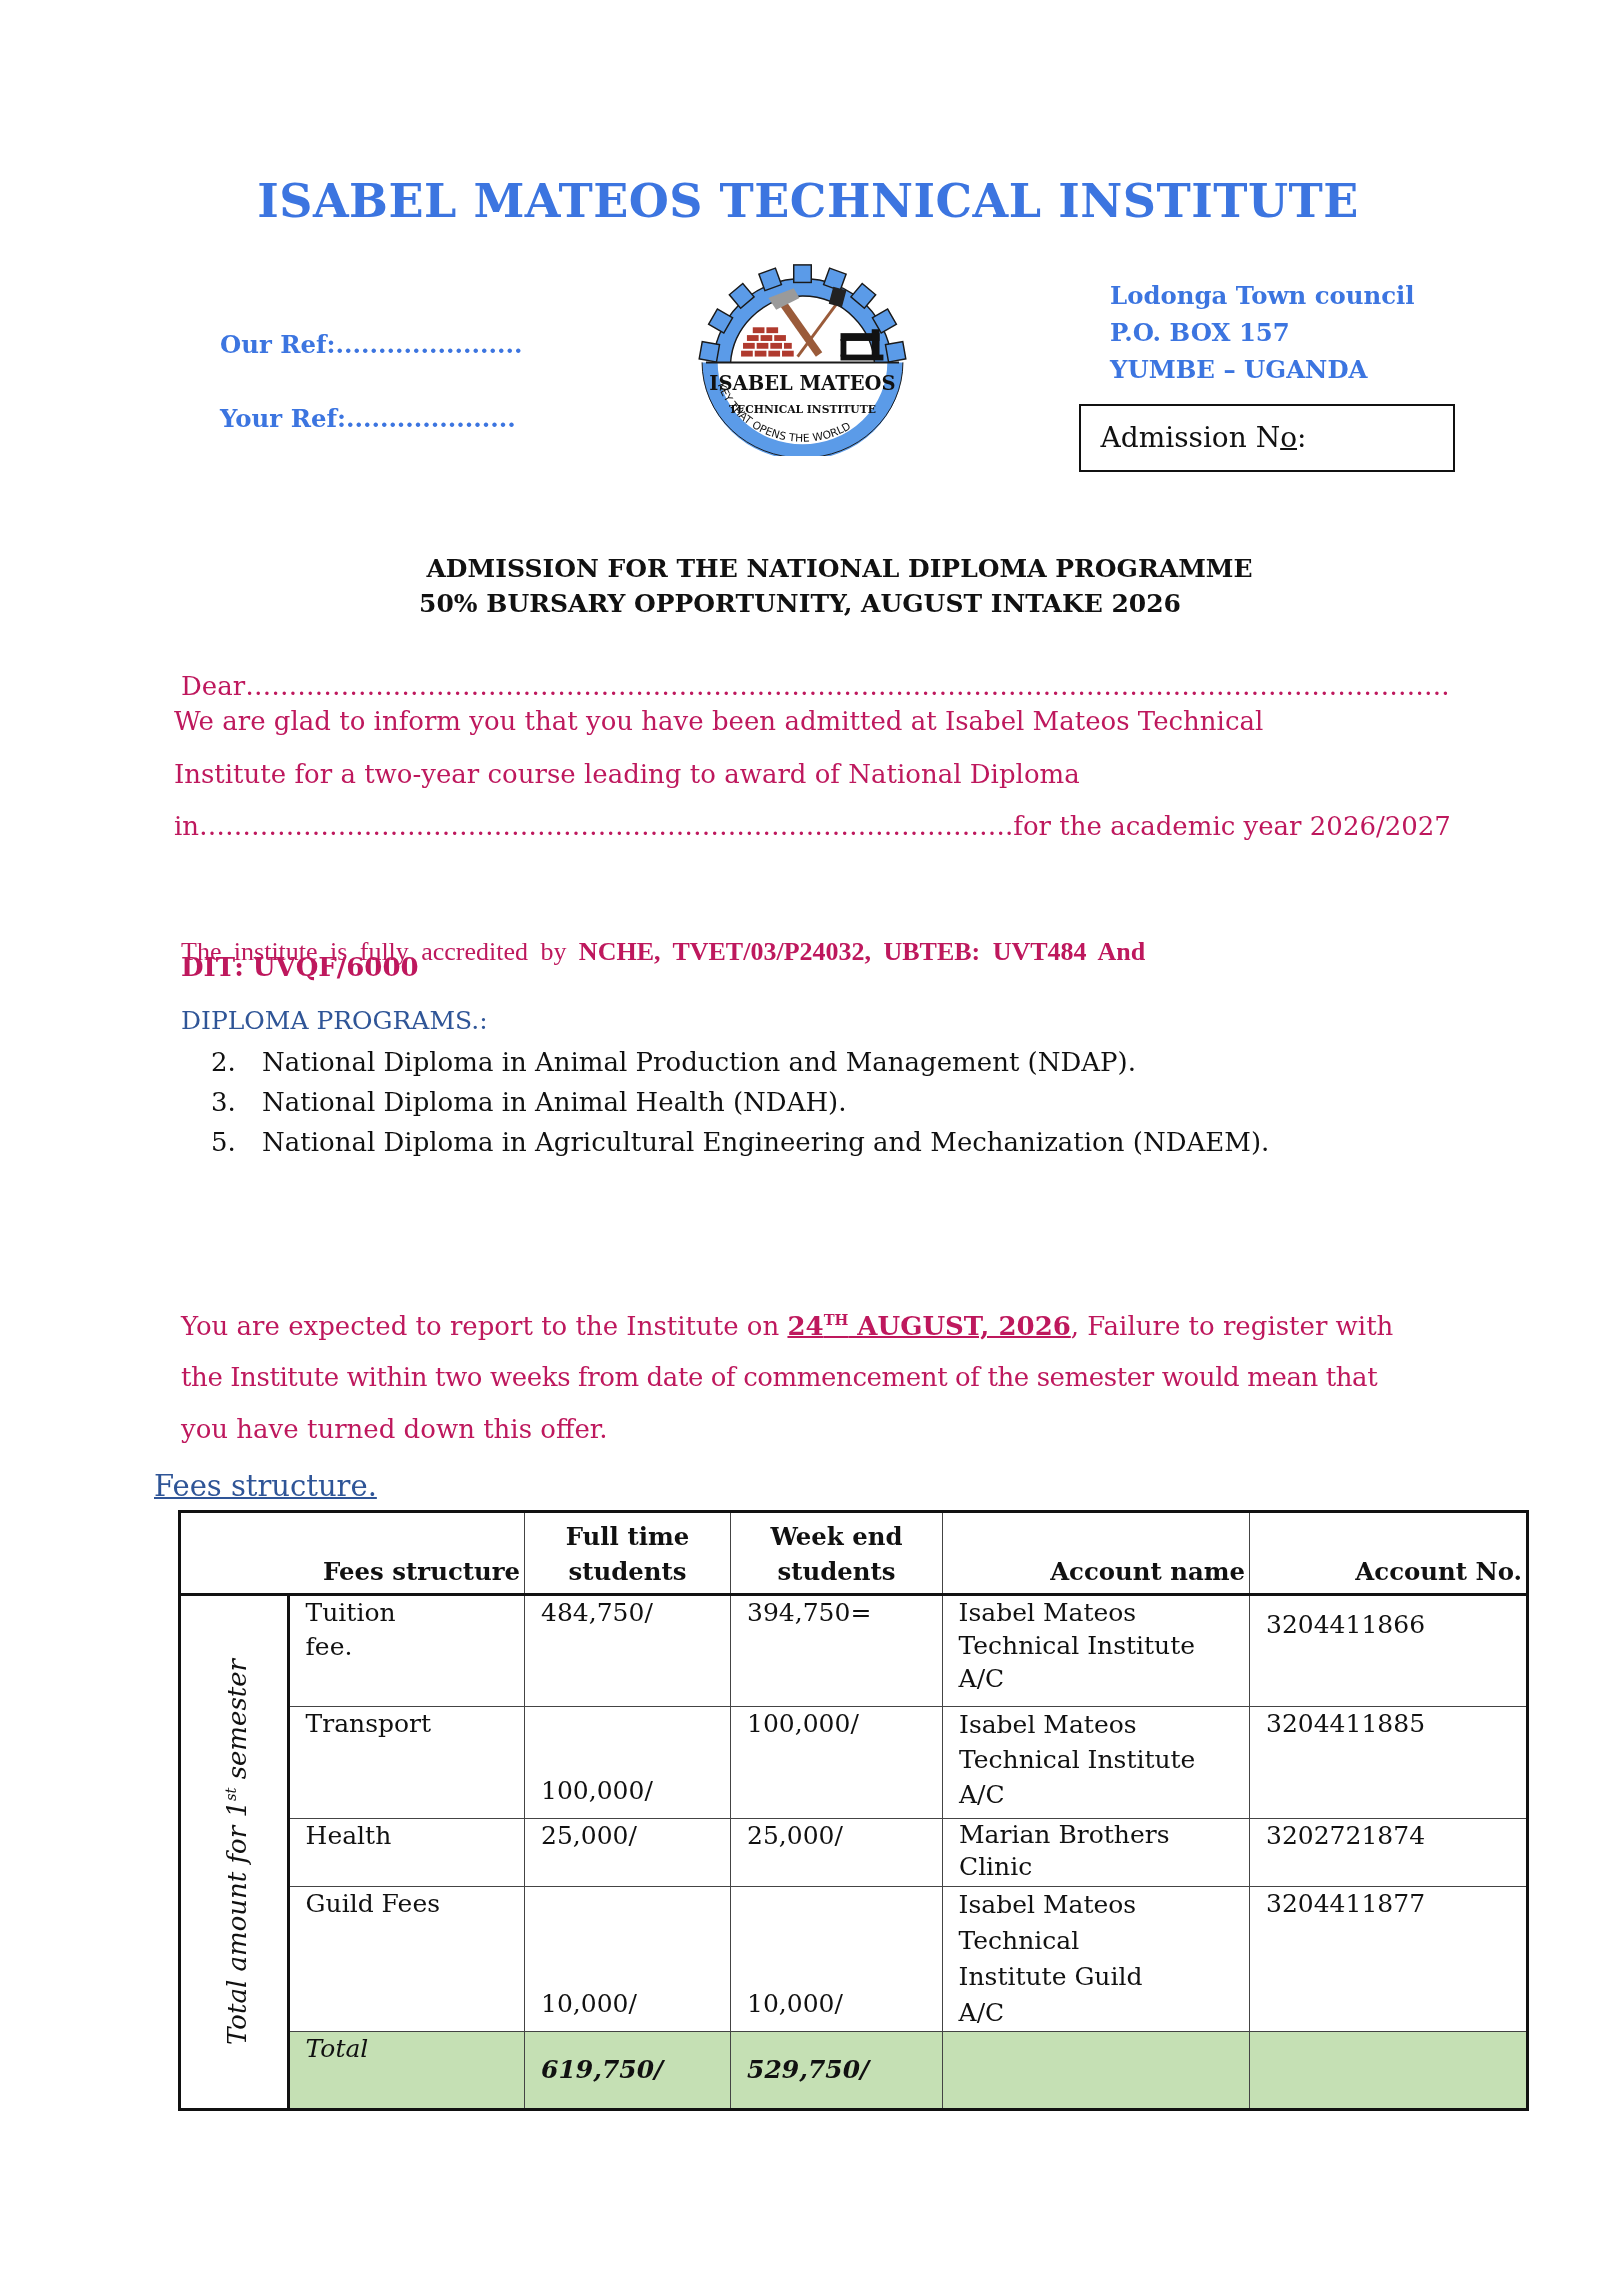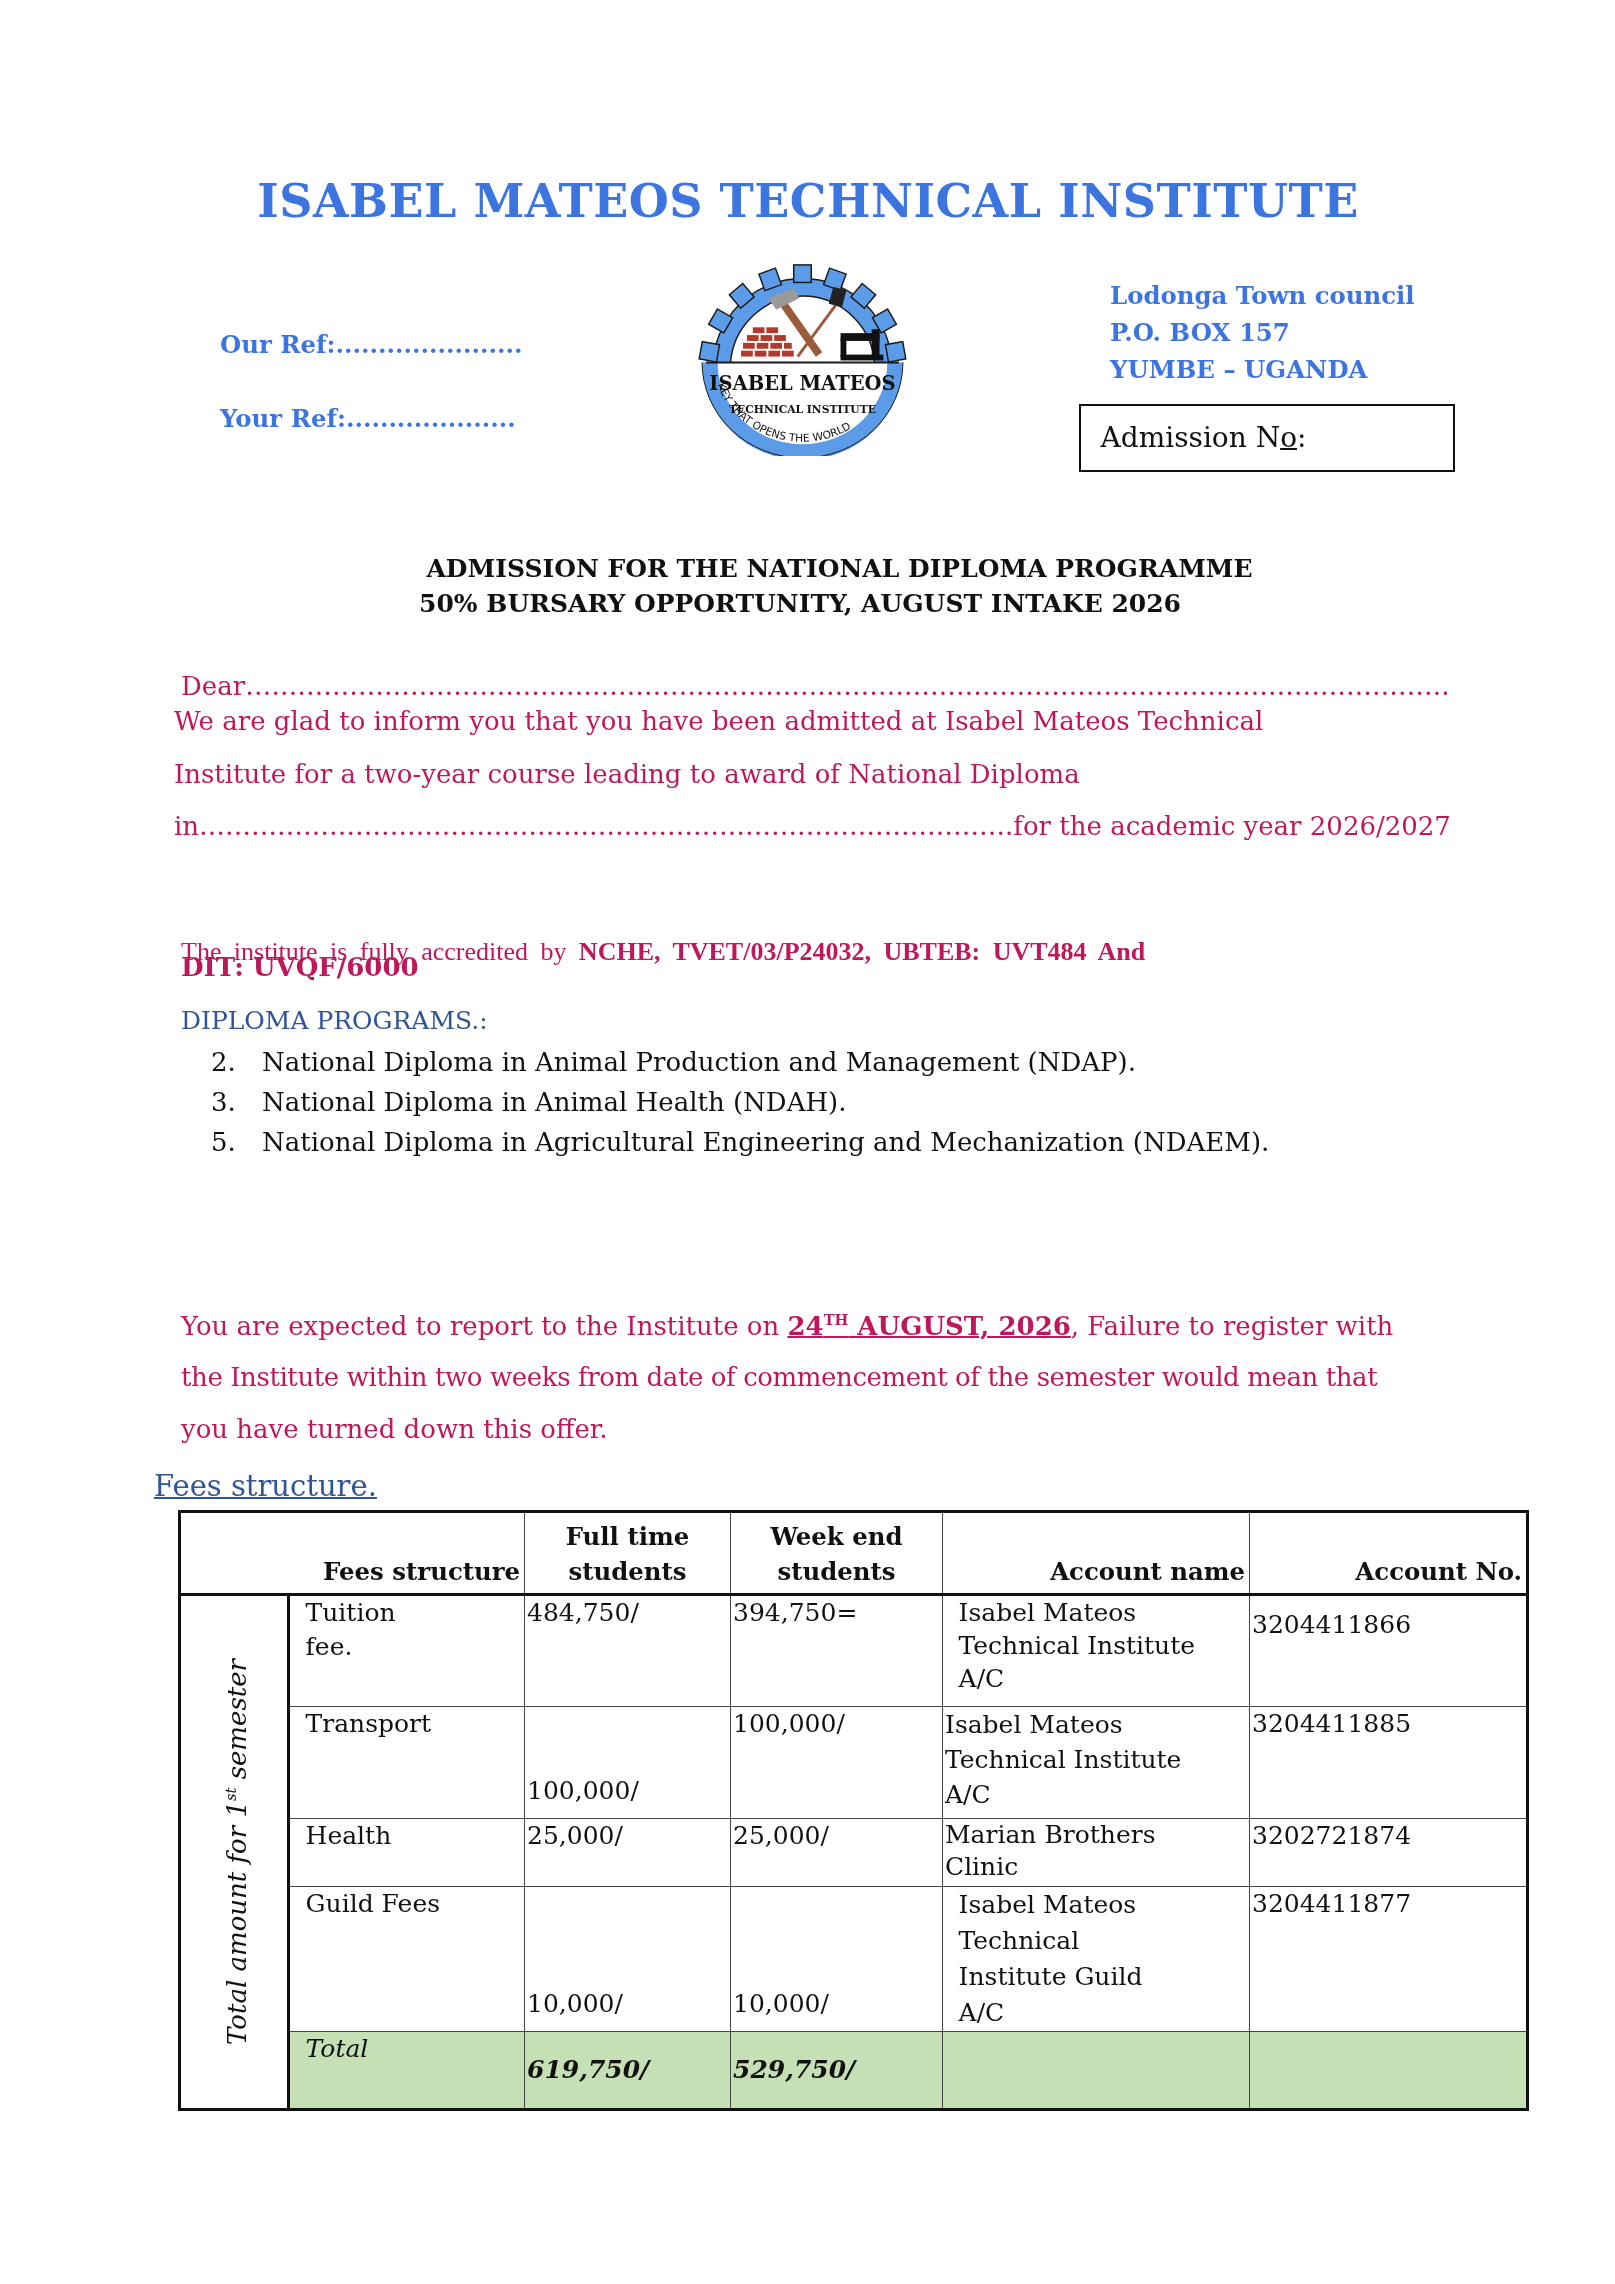--- a/index.html
+++ b/index.html
@@ -56,21 +56,21 @@
   .rep1 sup { font-size: 14.6px; }
 
   .fees-head { left: 154px; top: 1469px; font-size: 29px; color: #2f5597;
     text-decoration: underline; text-decoration-thickness: 1.5px;
     font-family: "DejaVu Serif", serif; }
 
   table.fees { position: absolute; left: 178px; top: 1510px; width: 1348px;
     border-collapse: collapse; font-family: "DejaVu Serif", serif; font-size: 25px;
     border: 3.9px solid #111; table-layout: fixed; }
   table.fees th, table.fees td { border: 1.5px solid #444; vertical-align: top;
-    padding: 0 2px; line-height: 34px; }
+    padding: 0 16px; line-height: 34px; }
   table.fees thead th { font-weight: bold; border-bottom: 3.9px solid #111;
     height: 76px; vertical-align: bottom; text-align: right; padding: 0 3.9px 3.9px 3.9px;
     line-height: 35px; font-size: 24.4px; }
   table.fees thead th.blank { border-right: none; }
   td.side { border-right: 3.4px solid #111 !important; position: relative; }
   .side-text { position: absolute; left: 50%; top: 50%;
     transform: translate(-50%, -50%) rotate(-90deg); white-space: nowrap;
     font-style: italic; font-size: 26px; }
   .side-text sup { font-size: 14.6px; }
   td.label { padding-left: 15.6px !important; }

